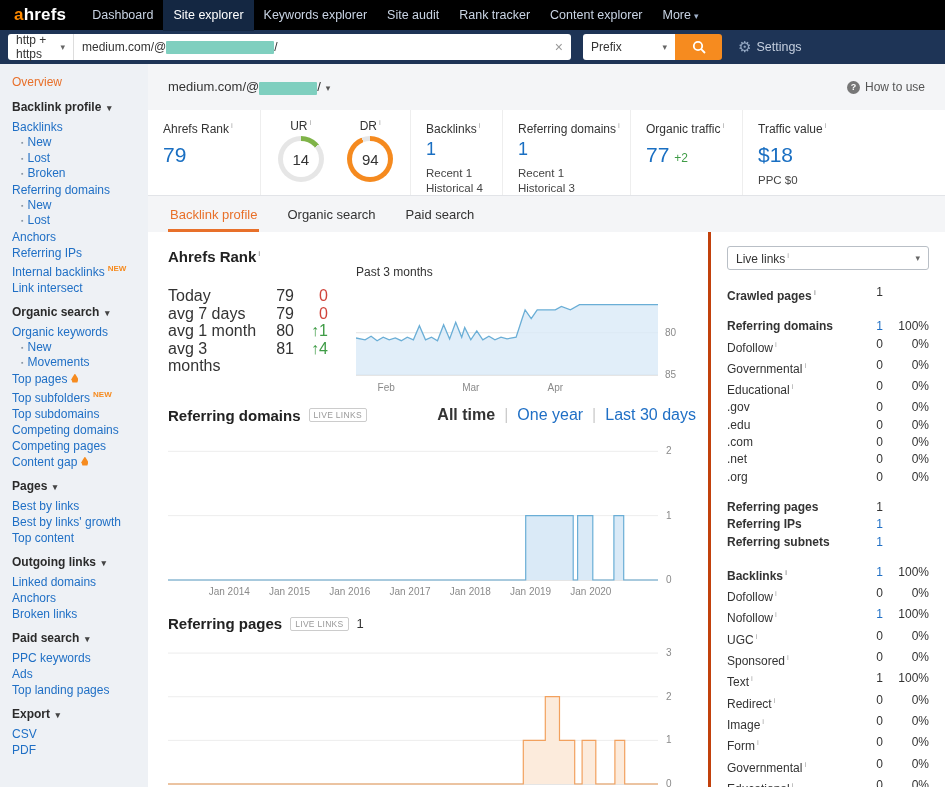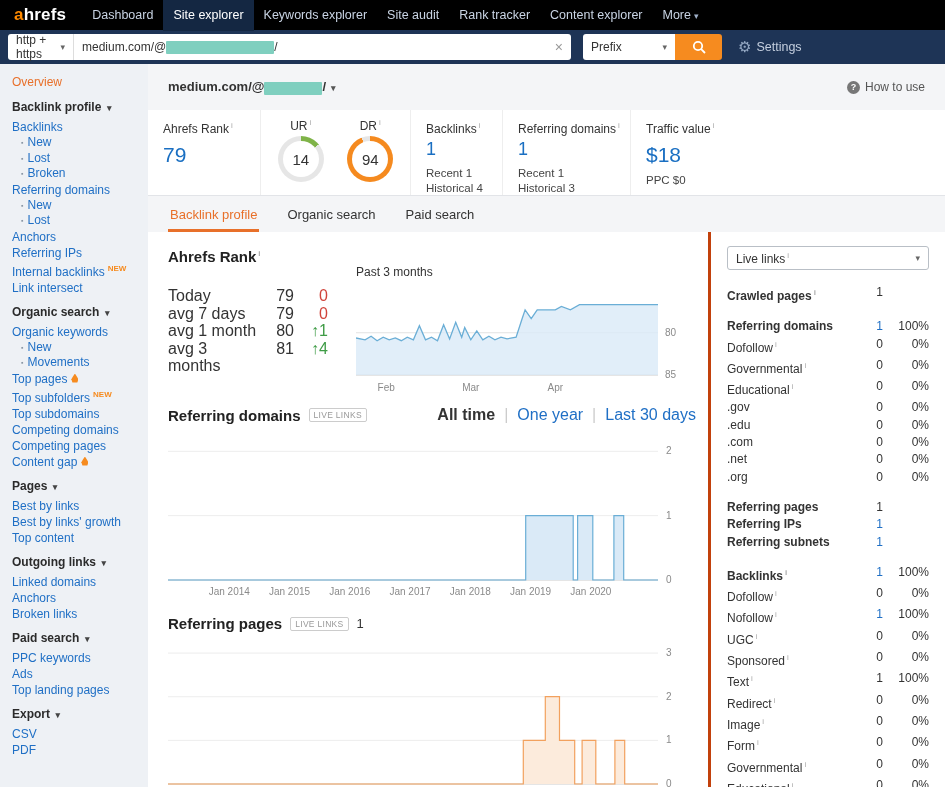--- a/index.html
+++ b/index.html
@@ -41,21 +41,21 @@
   .sb-link { color:#1f6fc5; line-height:16px; cursor:pointer; white-space:nowrap; }
   .sb-sub { color:#1f6fc5; line-height:15.5px; padding-left:9px; cursor:pointer; }
   .bullet { color:#8a97a5; font-size:7px; margin-right:4px; vertical-align:1px; }
   .newbadge { color:#f68b1f; font-size:8px; font-weight:bold; margin-left:3px; vertical-align:super; }
   .flame { display:inline-block; width:7px; height:9px; background:#f68b1f; margin-left:4px;
            clip-path:polygon(50% 0,80% 35%,100% 65%,85% 100%,15% 100%,0 65%,20% 35%); }
 
   
   .main { flex:1; display:flex; flex-direction:column; background:#f4f5f7; overflow:hidden; }
   .main-header { height:46px; display:flex; align-items:center; padding:0 20px; flex:none; }
-  .mh-url { font-weight:bold; font-size:13px; color:#333; cursor:pointer; }
+  .mh-url { font-weight:normal; font-size:13px; color:#333; cursor:pointer; }
   .mh-caret { font-size:9px; color:#555; margin-left:5px; }
   .howto { margin-left:auto; display:flex; align-items:center; color:#555; cursor:pointer; }
   .q-icon { width:13px; height:13px; border-radius:50%; background:#777; color:#fff; font-size:9px; font-weight:bold;
             display:inline-flex; align-items:center; justify-content:center; margin-right:5px; }
 
   
   .metrics { display:flex; background:#fff; border-bottom:1px solid #e2e4e8; flex:none; height:86px; }
   .m-cell { padding:11px 15px; border-left:1px solid #eee; }
   .m-cell:first-child { border-left:none; }
   .m-label { font-size:12px; color:#333; white-space:nowrap; }
@@ -233,20 +233,24 @@
       <div class="m-cell" style="width:92px">
         <div class="m-label"><span>Backlinks</span><sup class="info">i</sup></div>
         <div class="m-value" style="font-size:18px;margin-top:3px">1</div>
         <div class="m-sub"><span>Recent 1</span><br><span>Historical 4</span></div>
       </div>
       <div class="m-cell" style="width:128px">
         <div class="m-label"><span>Referring domains</span><sup class="info">i</sup></div>
         <div class="m-value" style="font-size:18px;margin-top:3px">1</div>
         <div class="m-sub"><span>Recent 1</span><br><span>Historical 3</span></div>
       </div>
+      <div class="m-cell" style="width:112px">
+        <div class="m-label"><span>Organic traffic</span><sup class="info">i</sup></div>
+        <div class="m-value"><span>77</span><span class="m-delta green">+2</span></div>
+      </div>
       <div class="m-cell" style="flex:1">
         <div class="m-label"><span>Traffic value</span><sup class="info">i</sup></div>
         <div class="m-value">$18</div>
         <div class="m-sub">PPC $0</div>
       </div>
     </div>
 
     <div class="tabs" id="tabs">
         <div class="tab active">Backlink profile</div>
         <div class="tab">Organic search</div>

